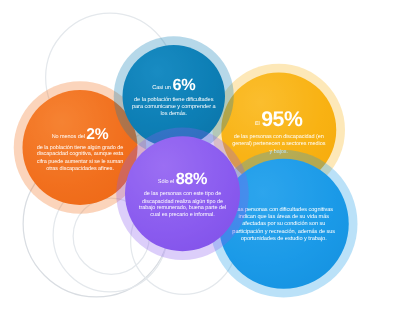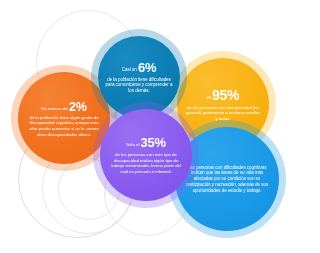--- a/index.html
+++ b/index.html
@@ -86,21 +86,21 @@
 
   
   #bubble-yellow {
     left: 177px; top: 58px;
     width: 92px; height: 92px;
     background: radial-gradient(circle at 34% 26%, #fcc33a 0%, #f9b213 55%, #f2a408 100%);
     z-index: 2;
   }
   #bubble-yellow .halo { background: #f9b213; }
   #bubble-yellow .inner { font-size: 4.4px; }
-  #bubble-yellow .stat { font-size: 14px; vertical-align: -1px; }
+  #bubble-yellow .stat { font-size: 17px; vertical-align: -1px; }
 
   
   #bubble-purple {
     left: 100px; top: 109px;
     width: 92px; height: 92px;
     background: radial-gradient(circle at 34% 26%, #a276f5 0%, #8b5cf0 55%, #7a49e4 100%);
     z-index: 6;
   }
   #bubble-purple .halo { background: #8b5cf0; }
   #bubble-purple .inner { font-size: 4.4px; }
@@ -139,21 +139,21 @@
     <span class="inner"><span>Casi un </span><span class="stat">6%</span><span class="copy"> de la población tiene dificultades para comunicarse y comprender a los demás.</span></span>
   </div>
 
   <div class="bubble" id="bubble-yellow">
     <span class="halo"></span>
     <span class="inner"><span>El </span><span class="stat">95%</span><span class="copy"> de las personas con discapacidad (en general) pertenecen a sectores medios y bajos.</span></span>
   </div>
 
   <div class="bubble" id="bubble-purple">
     <span class="halo"></span>
-    <span class="inner"><span>Sólo el </span><span class="stat">35%</span><span class="copy"> de las personas con este tipo de discapacidad realiza algún tipo de trabajo remunerado, buena parte del cual es precario e informal.</span></span>
+    <span class="inner"><span>Sólo el </span><span class="stat">88%</span><span class="copy"> de las personas con este tipo de discapacidad realiza algún tipo de trabajo remunerado, buena parte del cual es precario e informal.</span></span>
   </div>
 
   <div class="bubble" id="bubble-blue">
     <span class="halo"></span>
     <span class="inner">
         <span class="copy">Las personas con dificultades cognitivas indican que las áreas de su vida más afectadas por su condición son su participación y recreación, además de sus oportunidades de estudio y trabajo.</span>
       </span>
   </div>
 
 </div>

